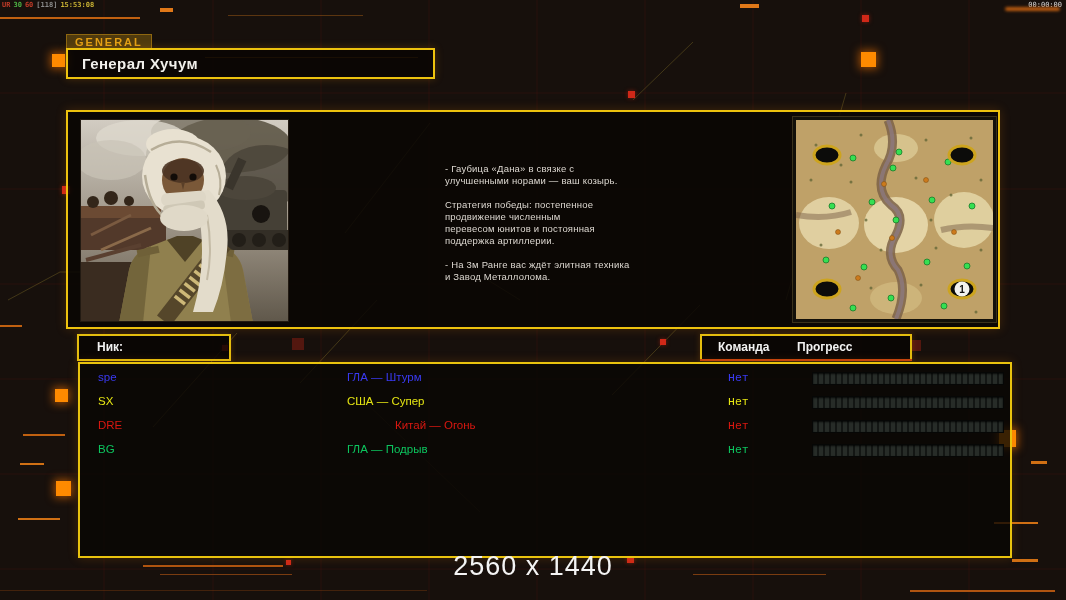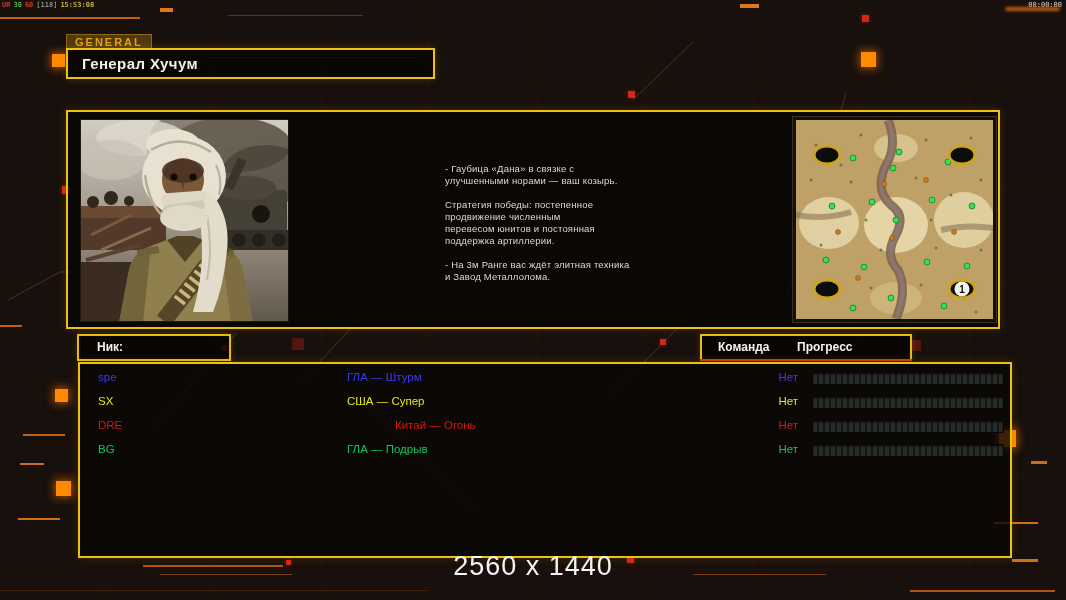--- a/index.html
+++ b/index.html
@@ -49,21 +49,21 @@
   .hdr-box .lbl{position:absolute;top:0;}
   .team-underline{position:absolute;left:700px;top:359px;width:212px;height:2px;background:#c4410e;}
 
   
   .bottom-panel{position:absolute;left:66px;top:362px;width:930px;height:192px;
                 border:2px solid #e9c30e;background:rgba(9,6,4,.8);
                 box-shadow:0 0 10px rgba(220,120,10,.22);margin-left:12px;}
   .prow{position:absolute;left:0;width:100%;height:22px;}
   .prow .pname{position:absolute;left:18px;top:3px;font-size:11.5px;}
   .prow .pgen{position:absolute;left:267px;top:3px;font-size:11.5px;}
-  .prow .pteam{position:absolute;left:648px;top:3px;width:70px;text-align:right;font-size:11.5px;}
+  .prow .pteam{position:absolute;left:648px;top:3px;width:70px;text-align:left;font-size:11.5px;font-family:Liberation Mono, monospace;}
   .pbar{position:absolute;left:732px;top:4px;width:190px;height:11px;border:1px solid #060706;
         background:repeating-linear-gradient(90deg,#272c28 0px,#272c28 4px,#131614 4px,#131614 6px);
         box-shadow:inset 0 1px 2px rgba(0,0,0,.8);}
   .pfill{height:100%;width:0;background:#d8b820;}
 
   .resolution{position:absolute;left:0;top:551px;width:1066px;text-align:center;
               color:#f4f4f4;font-size:27px;letter-spacing:1px;}
 
   .sq{position:absolute;}
   .sq.orange{background:#ff8a00;box-shadow:0 0 9px 2px rgba(255,120,0,.55);}

